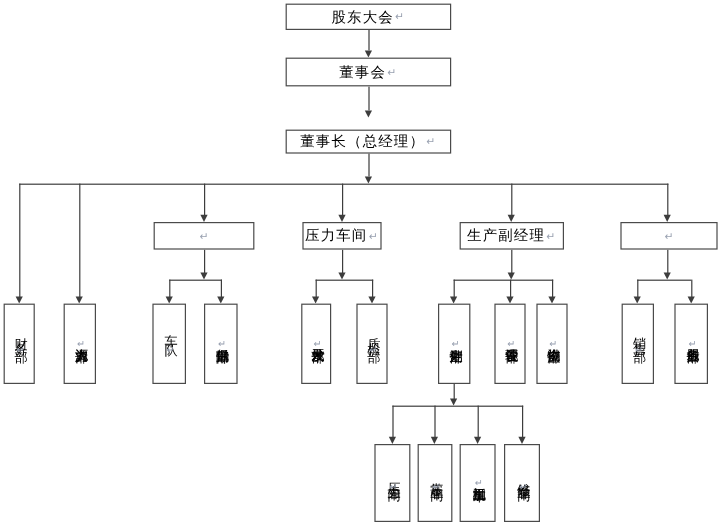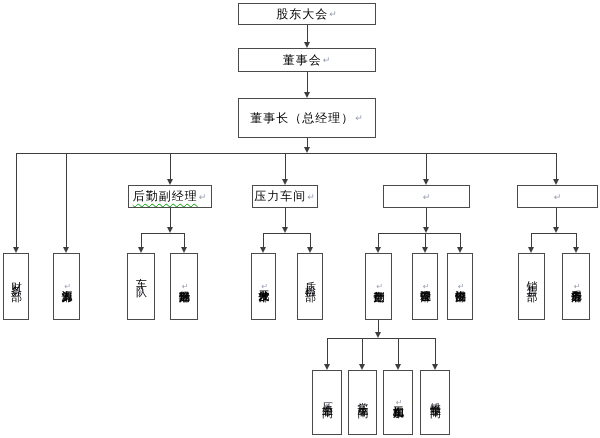--- a/index.html
+++ b/index.html
@@ -95,34 +95,34 @@
   <div class="arr" style="left:432px;top:364px"></div>
 
   <div class="box h" style="left:238px;top:3px;width:138px;height:22px">
     <span class="lbl">股东大会</span>
       <span class="rm">↵</span>
   </div>
   <div class="box h" style="left:238px;top:48px;width:138px;height:24px">
     <span class="lbl">董事会</span>
       <span class="rm">↵</span>
   </div>
-  <div class="box h" style="left:238px;top:98px;width:138px;height:40px">
+  <div class="box h" style="left:238px;top:108px;width:138px;height:20px">
     <span class="lbl">董事长（总经理）</span>
       <span class="rm">↵</span>
   </div>
 
   <div class="box h grammar" style="left:128px;top:185px;width:84px;height:23px">
-    <span class="lbl">后勤副经理</span>
       <span class="rm">↵</span>
   </div>
   <div class="box h" style="left:252px;top:185px;width:66px;height:23px">
     <span class="lbl">压力车间</span>
       <span class="rm">↵</span>
   </div>
   <div class="box h" style="left:383px;top:185px;width:87px;height:23px">
+    <span class="lbl">生产副经理</span>
       <span class="rm">↵</span>
   </div>
   <div class="box h" style="left:517px;top:185px;width:81px;height:23px">
       <span class="rm">↵</span>
   </div>
 
   <div class="box v" style="left:3px;top:253px;width:26px;height:67px">
     <span class="vtext ls5"><span class="lbl">财务部</span><span class="rm">↵</span></span>
   </div>
   <div class="box v" style="left:53px;top:253px;width:27px;height:67px">

